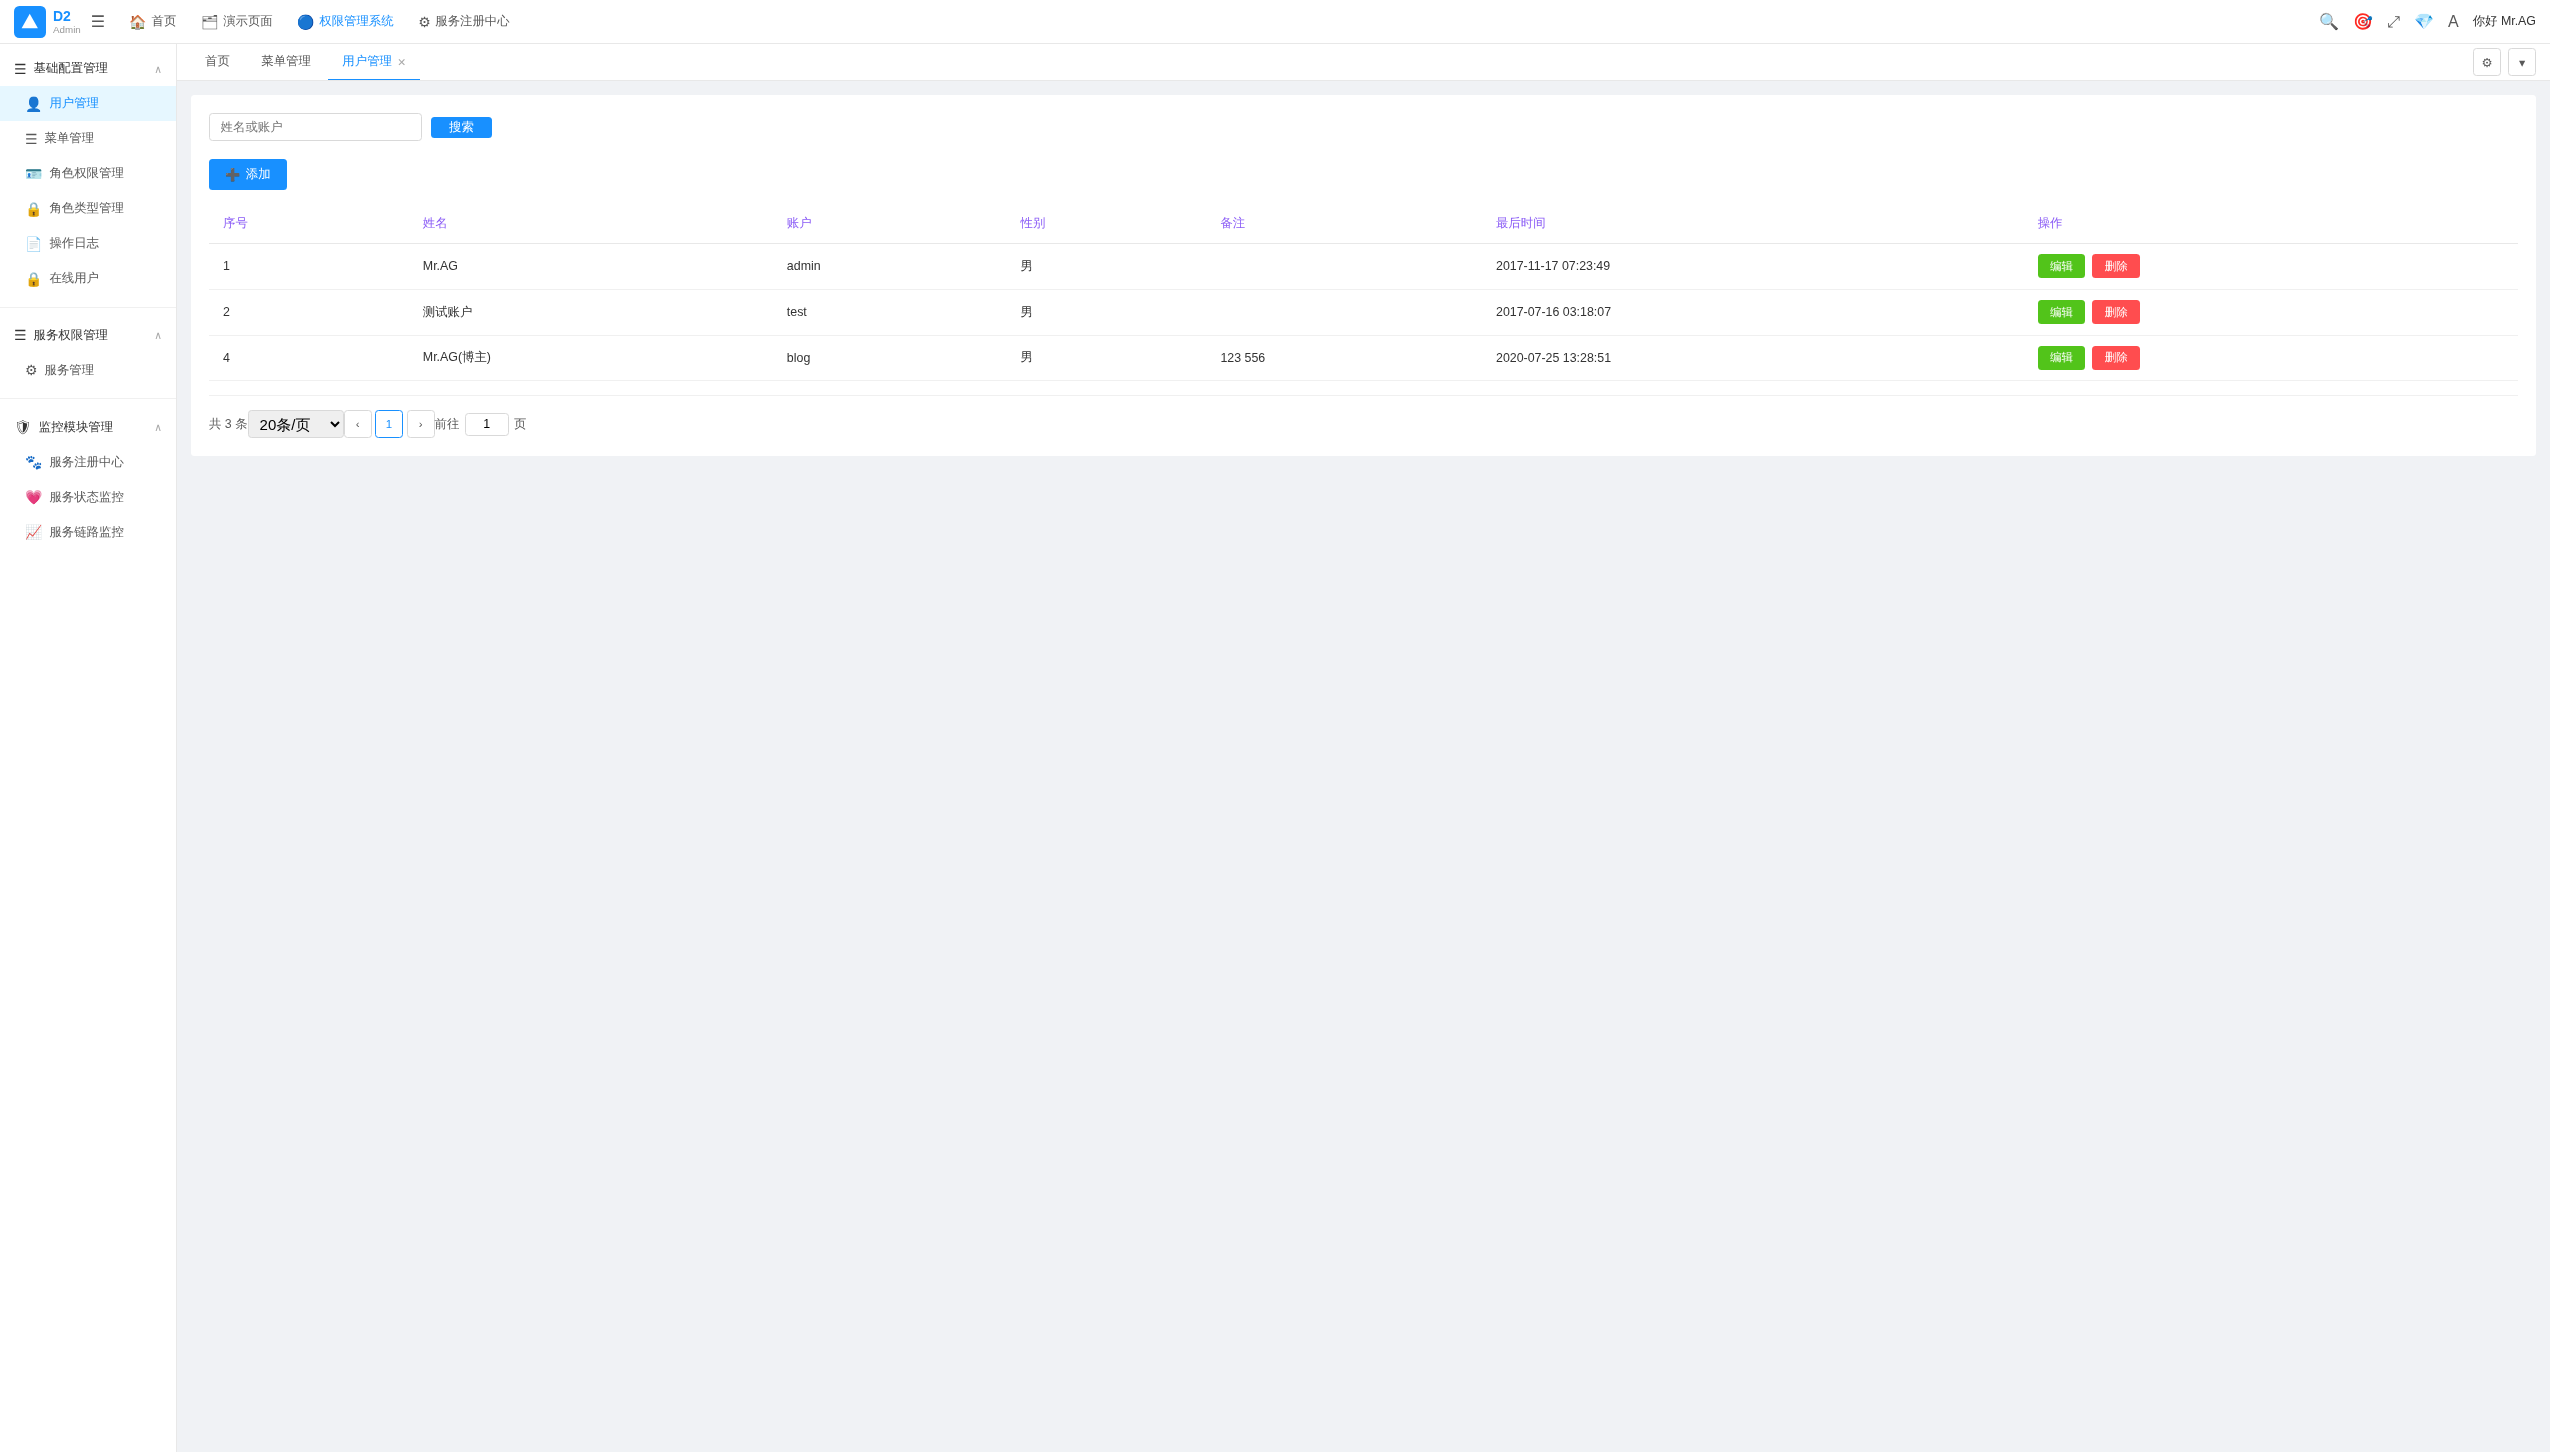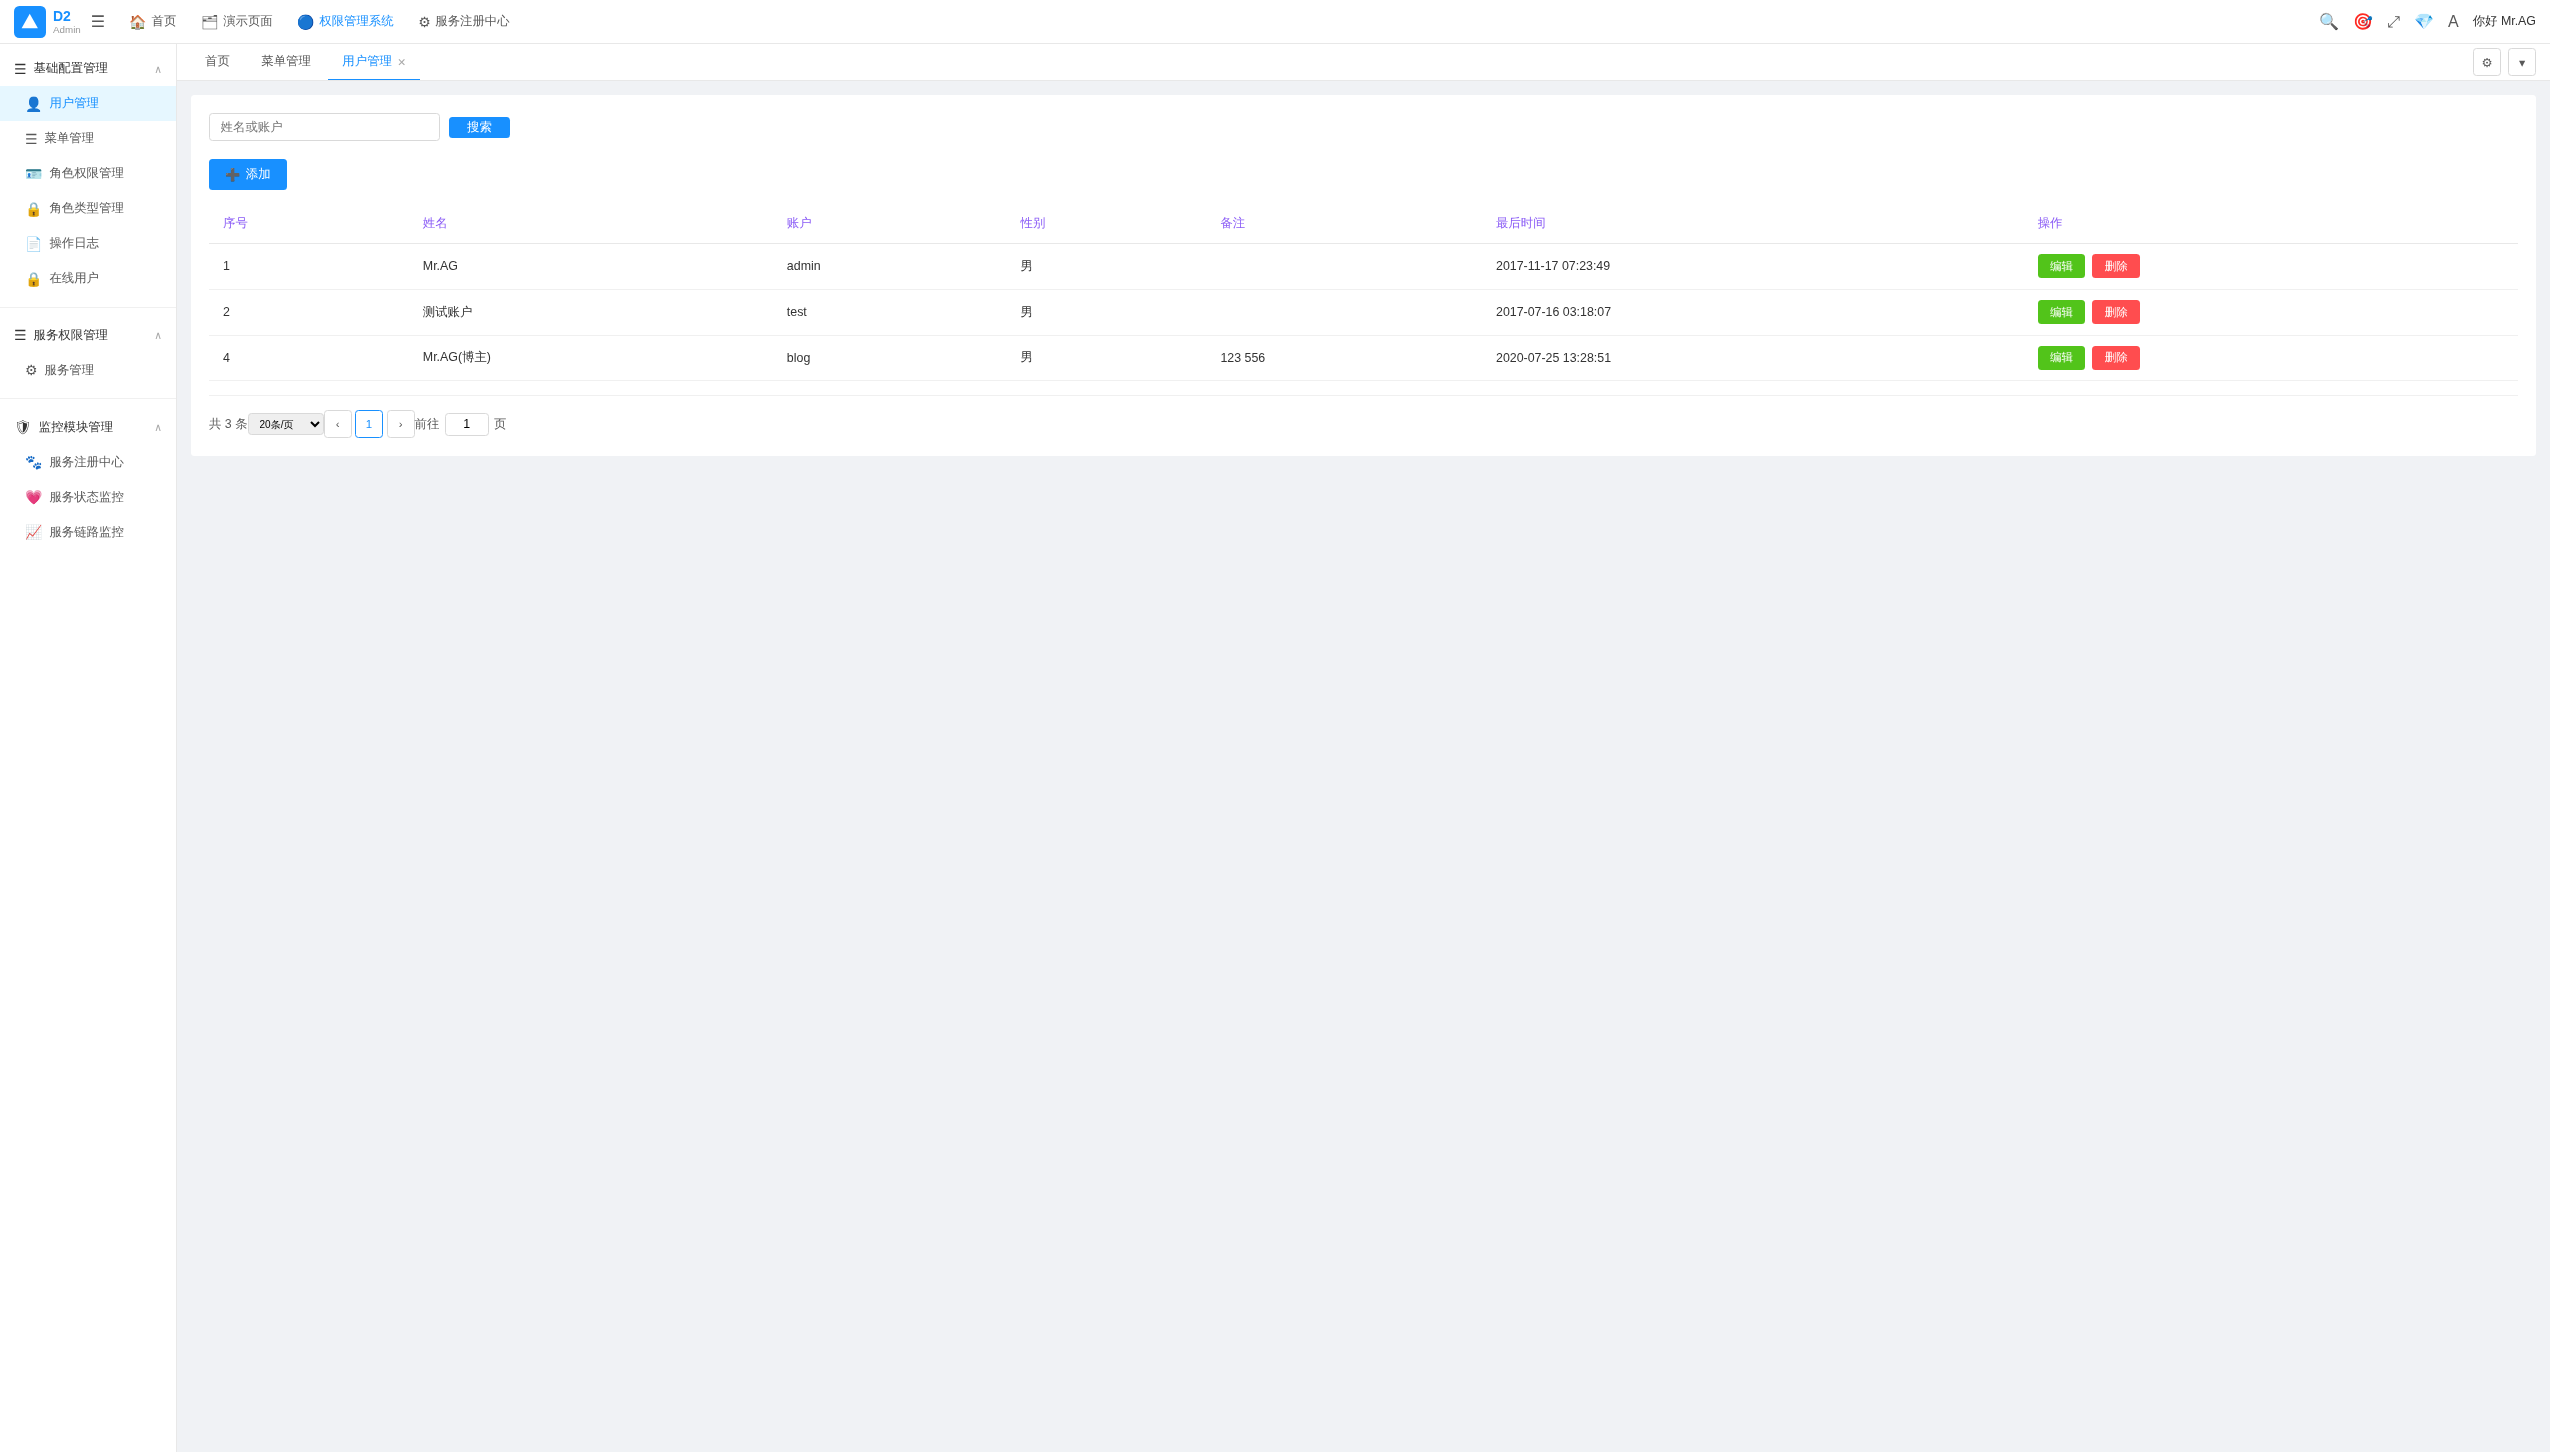--- a/index.html
+++ b/index.html
@@ -34,41 +34,41 @@
     .tab-close { margin-left: 5.3px; font-size: 10.6px; color: #aaa; }
     .tabs-extra { margin-left: auto; display: flex; align-items: center; gap: 7px; }
     .tabs-extra-btn { width: 28px; height: 28px; display: flex; align-items: center; justify-content: center; border: 0.9px solid #d9d9d9; border-radius: 3.5px; cursor: pointer; color: #595959; }
 
     
     .page-content { flex: 1; overflow-y: auto; padding: 14px; background: #f0f2f5; }
     .content-card { background: #fff; border-radius: 3.5px; padding: 18px; }
 
     
     .search-bar { display: flex; align-items: center; gap: 9px; margin-bottom: 18px; }
-    .search-input { border: 0.9px solid #d9d9d9; border-radius: 3.5px; padding: 6.2px 10.6px; font-size: 12.4px; width: 231px; outline: none; color: #bbb; }
+    .search-input { border: 0.9px solid #d9d9d9; border-radius: 3.5px; padding: 6.2px 10.6px; font-size: 12.4px; width: 213px; outline: none; color: #bbb; }
     .search-btn { background: #1890ff; color: #fff; border: none; border-radius: 3.5px; padding: 2px 18px; cursor: pointer; font-size: 12.4px; }
 
     
     .add-btn { background: #1890ff; color: #fff; border: none; border-radius: 3.5px; padding: 7px 16px; cursor: pointer; font-size: 12.4px; display: flex; align-items: center; gap: 5.3px; margin-bottom: 14px; }
 
     
     .table-wrapper { overflow-x: auto; }
     table { width: 100%; border-collapse: collapse; }
     thead tr { border-bottom: 0.9px solid #e8e8e8; }
     thead th { padding: 10.6px 14px; text-align: left; font-weight: 500; color: #8b5cf6; background: #fff; font-size: 12.4px; }
     tbody tr { border-bottom: 0.9px solid #f0f0f0; }
     tbody td { padding: 10.6px 14px; font-size: 12.4px; color: #333; }
     .action-btns { display: flex; gap: 7px; }
     .btn-edit { background: #52c41a; color: #fff; border: none; border-radius: 3.5px; padding: 4.4px 12.4px; cursor: pointer; font-size: 11.5px; }
     .btn-delete { background: #ff4d4f; color: #fff; border: none; border-radius: 3.5px; padding: 4.4px 12.4px; cursor: pointer; font-size: 11.5px; }
 
     
     .pagination-bar { display: flex; align-items: center; padding: 14px 0 0; border-top: 0.9px solid #f0f0f0; margin-top: 14px; }
     .pagination-total { color: #595959; font-size: 12.4px; }
-    .page-size-select { border: 0.9px solid #d9d9d9; border-radius: 3.5px; padding: 3.5px 7px; font-size: 10px; cursor: pointer; outline: none; }
+    .page-size-select { border: 0.9px solid #d9d9d9; border-radius: 3.5px; padding: 3.5px 7px; font-size: 15px; cursor: pointer; outline: none; }
     .page-nav { display: flex; align-items: center; gap: 3.5px; }
     .page-btn { width: 28px; height: 28px; display: flex; align-items: center; justify-content: center; border: 0.9px solid #d9d9d9; border-radius: 3.5px; cursor: pointer; color: #595959; background: #fff; font-size: 11.5px; }
     .page-btn.active { border-color: #1890ff; color: #1890ff; }
     .page-goto { display: flex; align-items: center; gap: 5.3px; font-size: 12.4px; color: #595959; }
     .page-goto-input { border: 0.9px solid #d9d9d9; border-radius: 3.5px; padding: 3.5px 7px; width: 44px; text-align: center; font-size: 12.4px; outline: none; }
 
     
     .sidebar-section { padding: 7px 0; }
     .sidebar-section-header { display: flex; align-items: center; justify-content: space-between; padding: 9px 14px; cursor: pointer; font-size: 12.4px; font-weight: 500; color: #333; }
     .sidebar-item { display: flex; align-items: center; padding: 9px 14px 9px 25px; cursor: pointer; font-size: 12.4px; color: #595959; }

